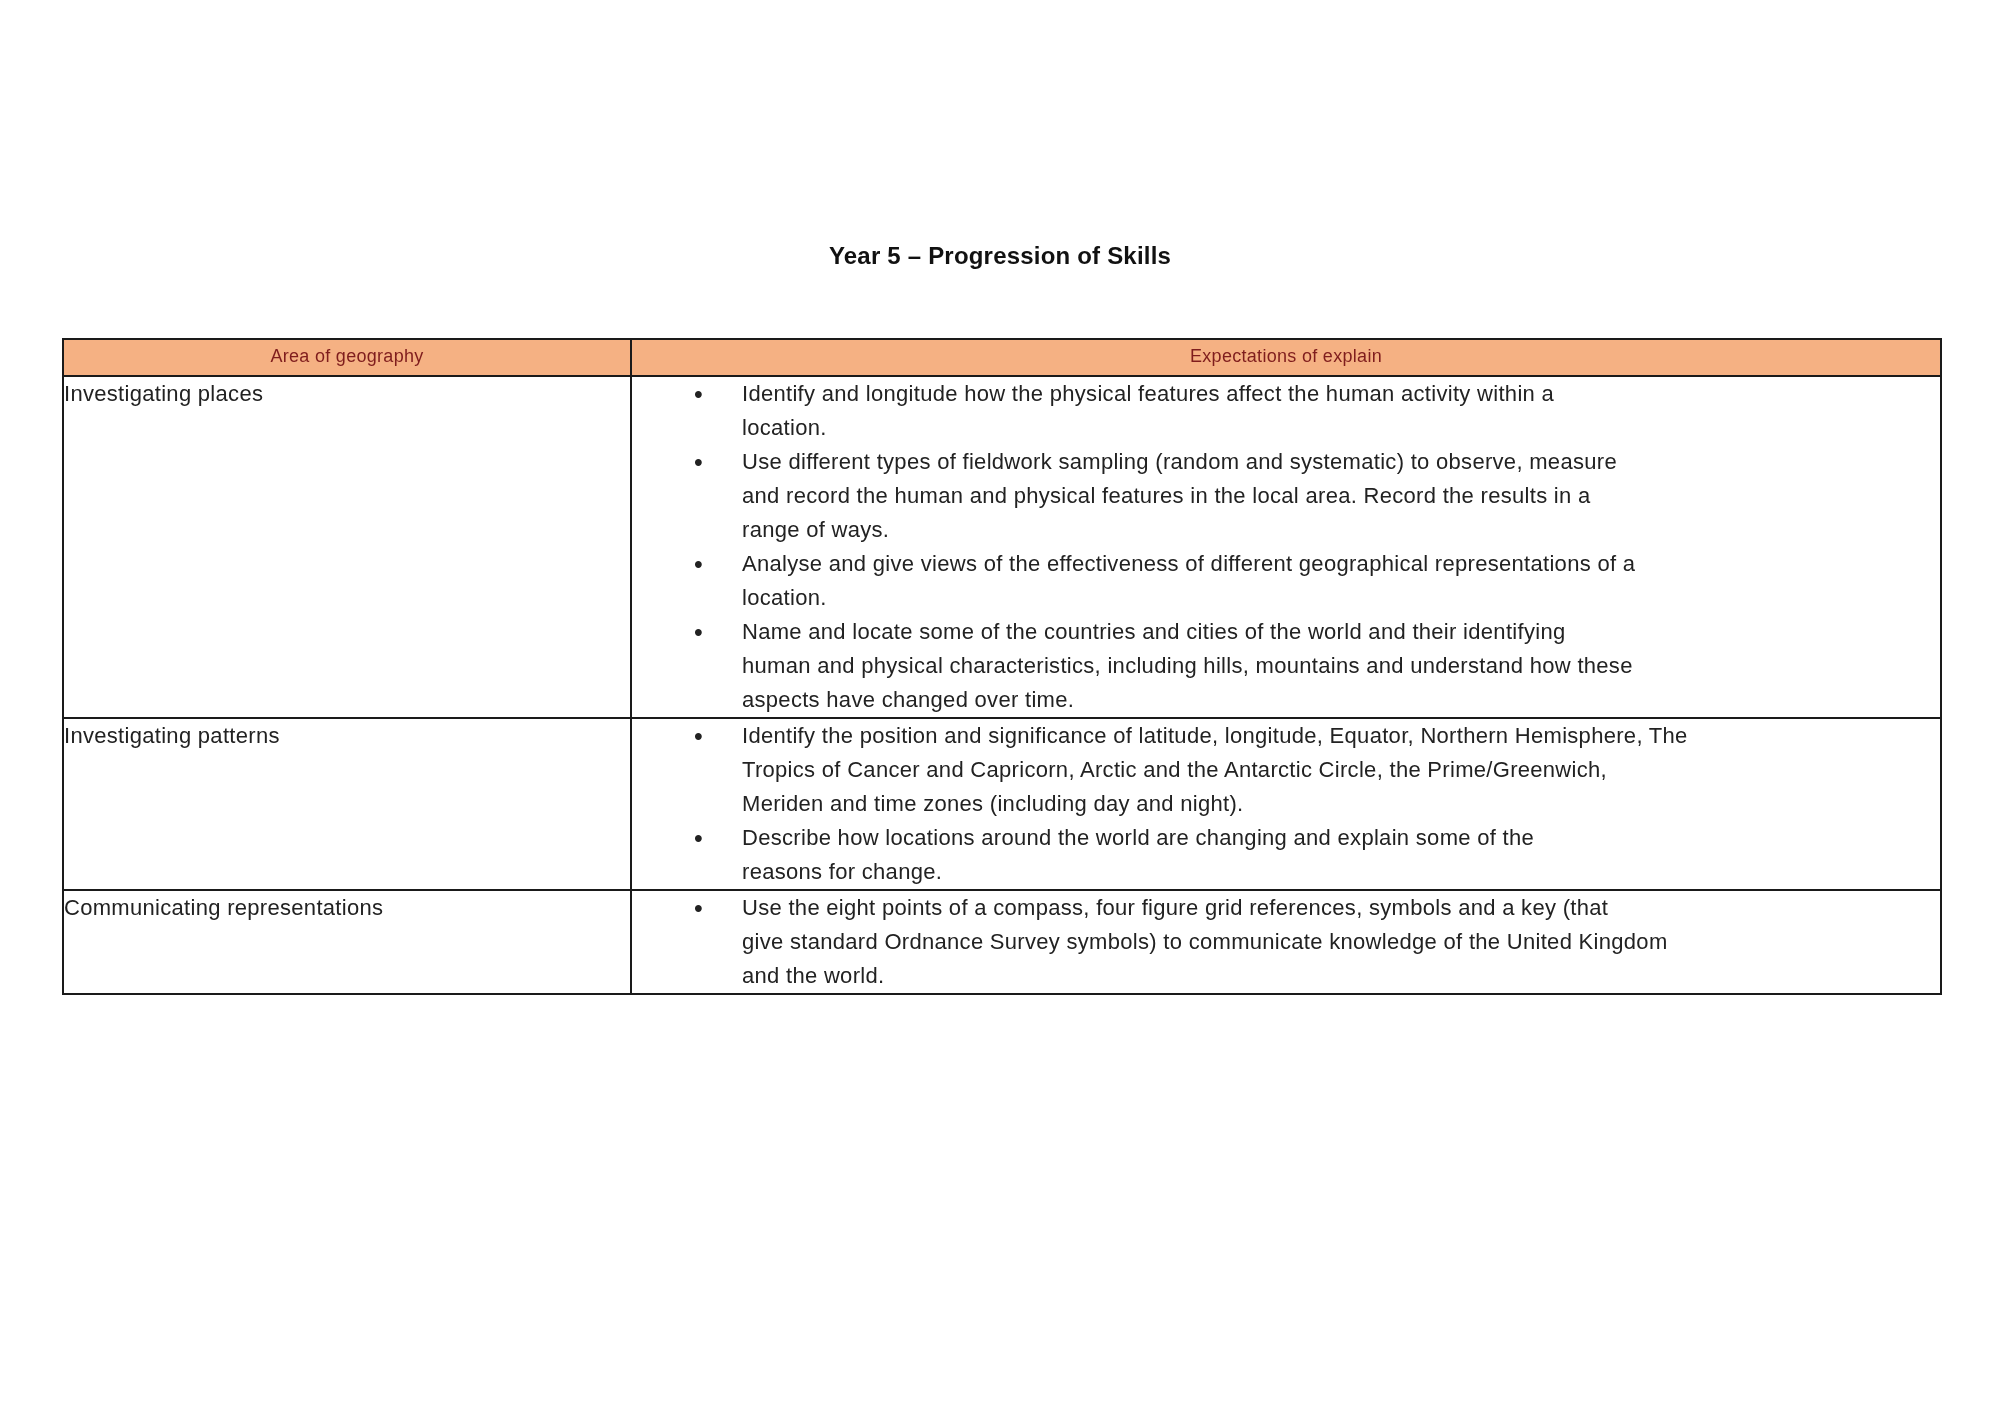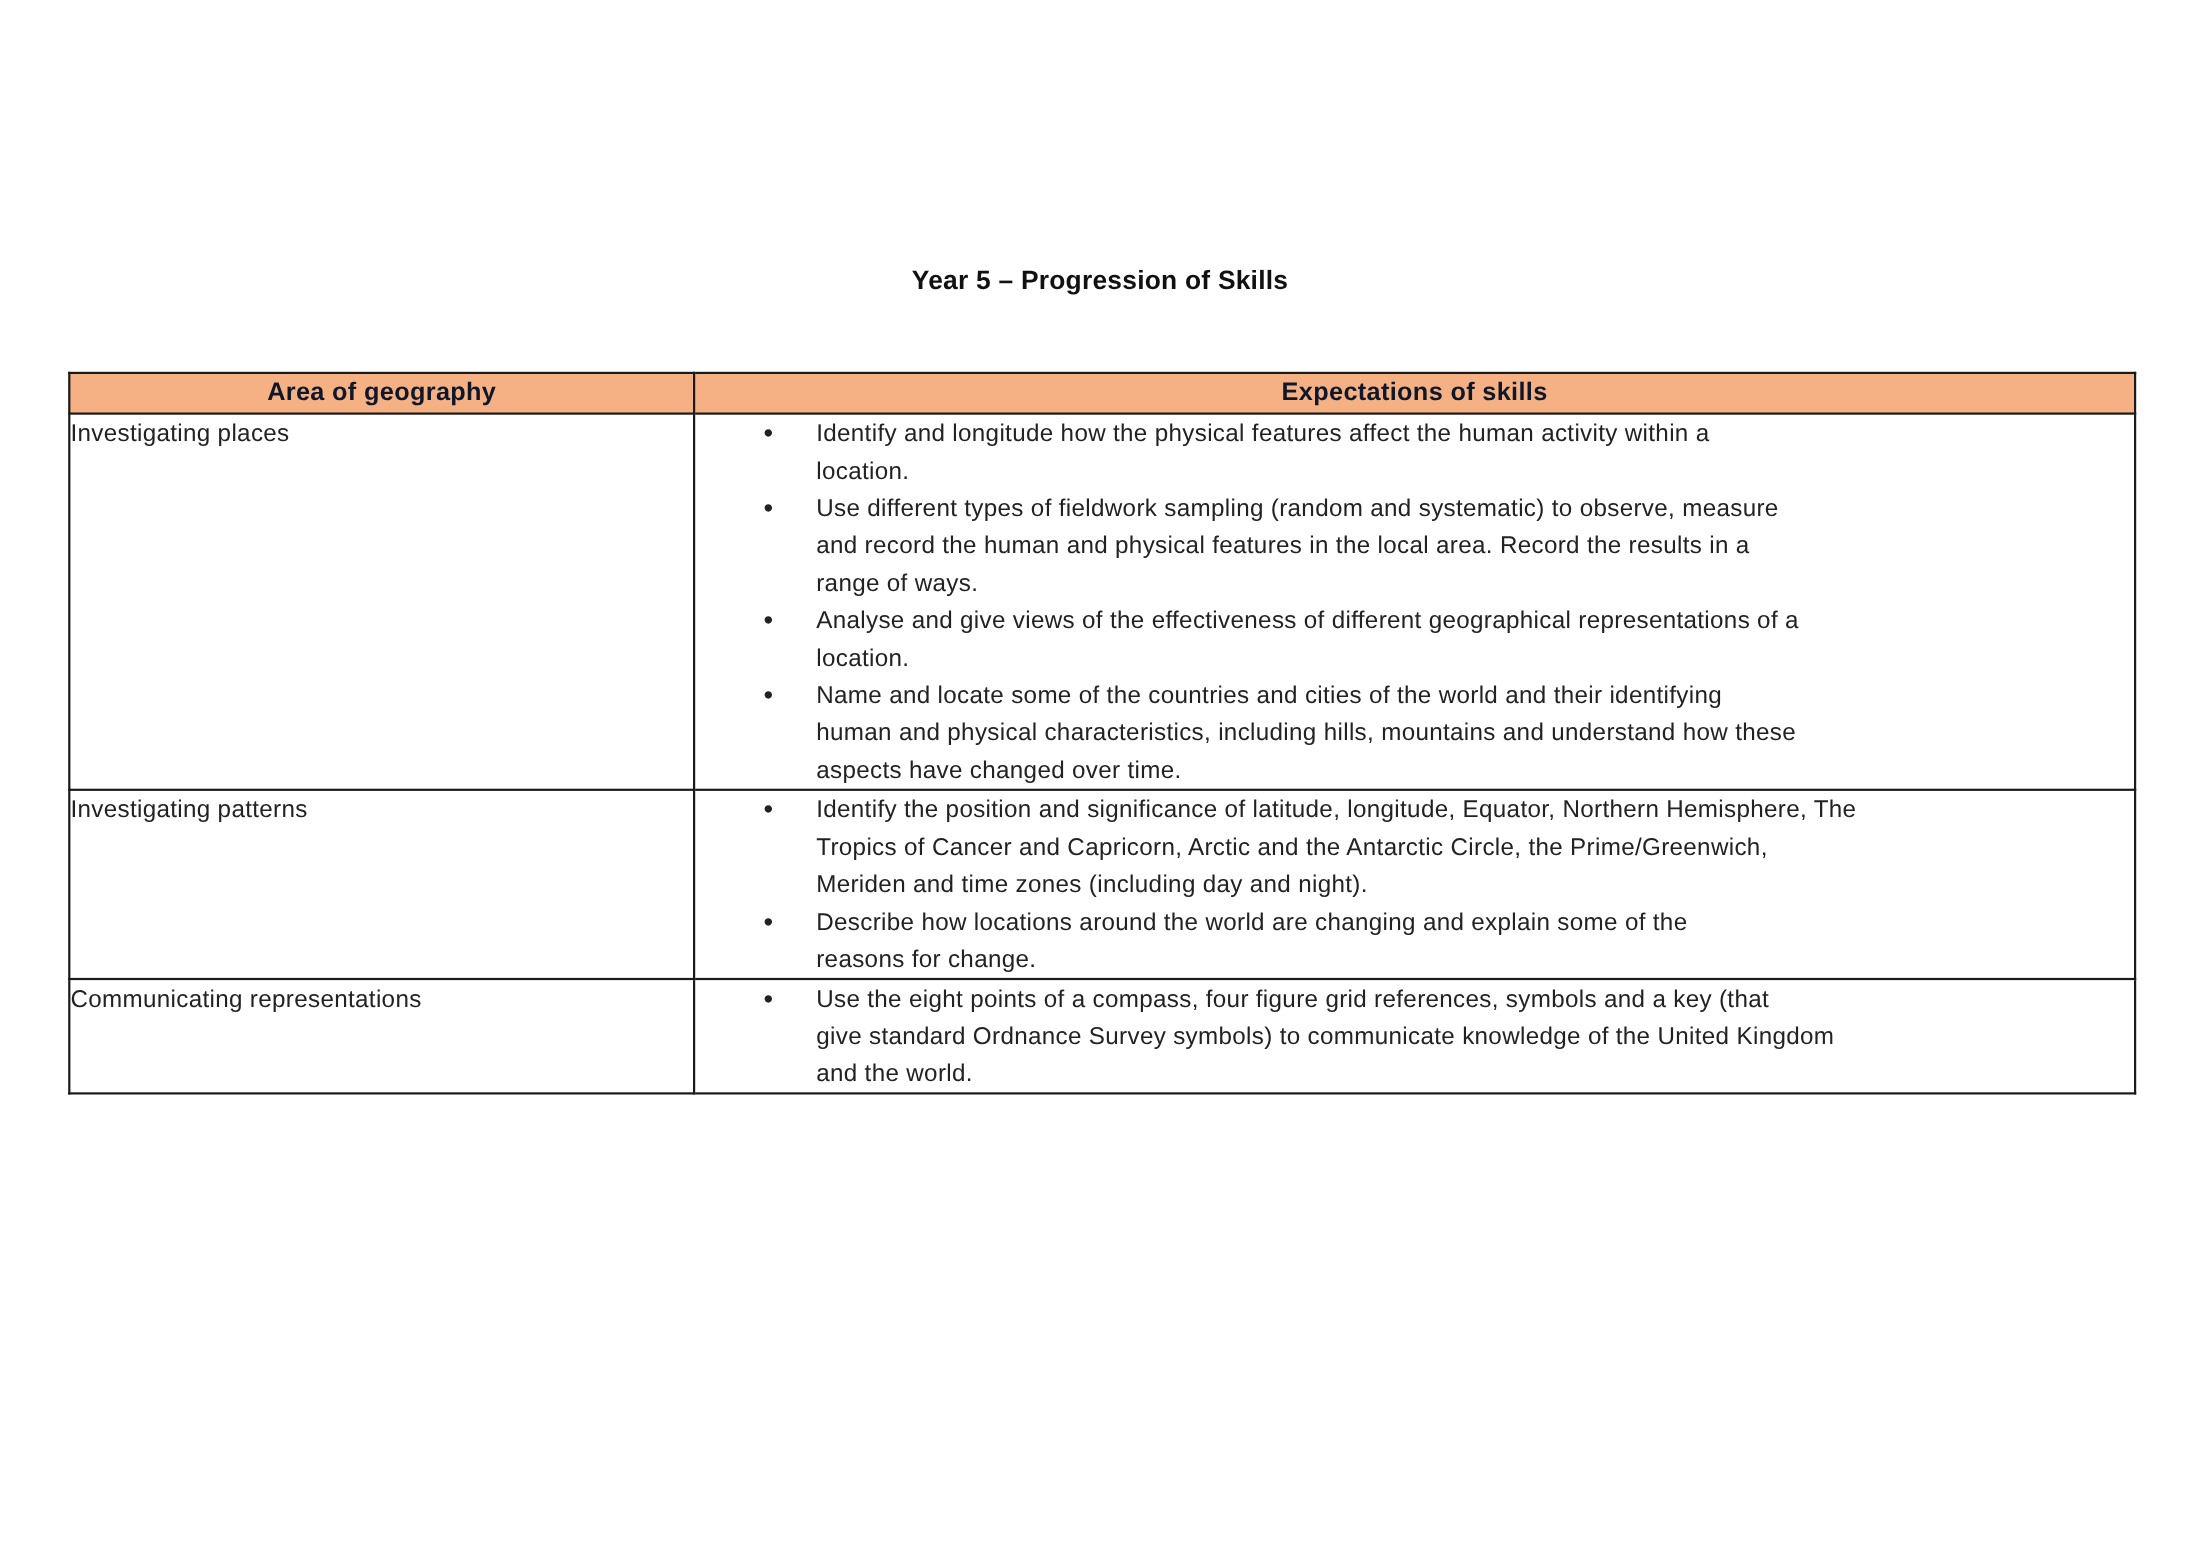--- a/index.html
+++ b/index.html
@@ -52,26 +52,26 @@
   .col-area   { width: 568px; }
   .col-skills { width: 1310px; }
   .skills-table th,
   .skills-table td {
     border: 2px solid var(--border, #1a1a1a);
     vertical-align: top;
     padding: 0;
   }
   .skills-table th {
     background: var(--header-fill, #F5B183);
-    font-weight: bold;
-    font-size: 23px;
+    font-weight: normal;
+    font-size: 18px;
     text-align: center;
     height: 37px;
     line-height: 33px;
-    color: #0f172a;
+    color: #7f1d1d;
   }
   .area-cell {
     padding-top: 4px;
     padding-bottom: 4px;
   }
   .skills-cell {
     padding: 4px 10px 4px 0;
   }
   .skills-list {
     margin: 0;
@@ -102,21 +102,21 @@
   <h1 class="title">Year 5 – Progression of Skills</h1>
 
   <table class="skills-table">
     <colgroup>
       <col class="col-area">
       <col class="col-skills">
     </colgroup>
     <thead>
       <tr>
         <th>Area of geography</th>
-        <th>Expectations of skills</th>
+        <th>Expectations of explain</th>
       </tr>
     </thead>
     <tbody>
 
       <tr>
         <td class="area-cell">Investigating places</td>
         <td class="skills-cell">
           <ul class="skills-list">
             <li class="skill-item">
               <span class="bullet">•</span>

